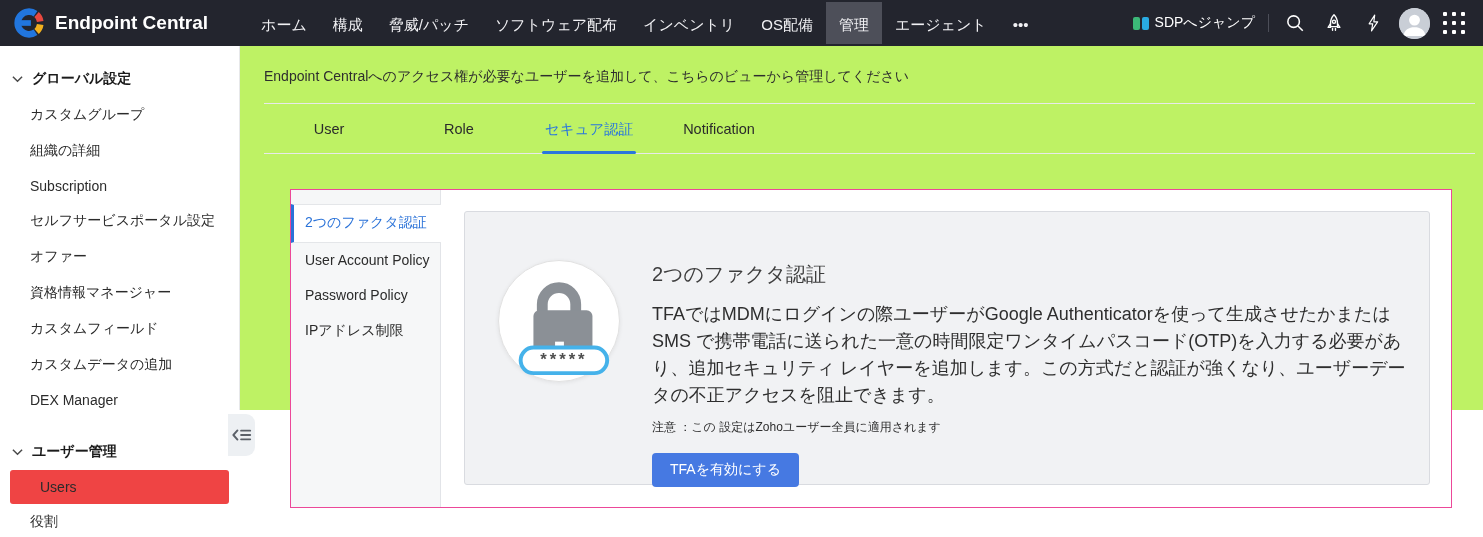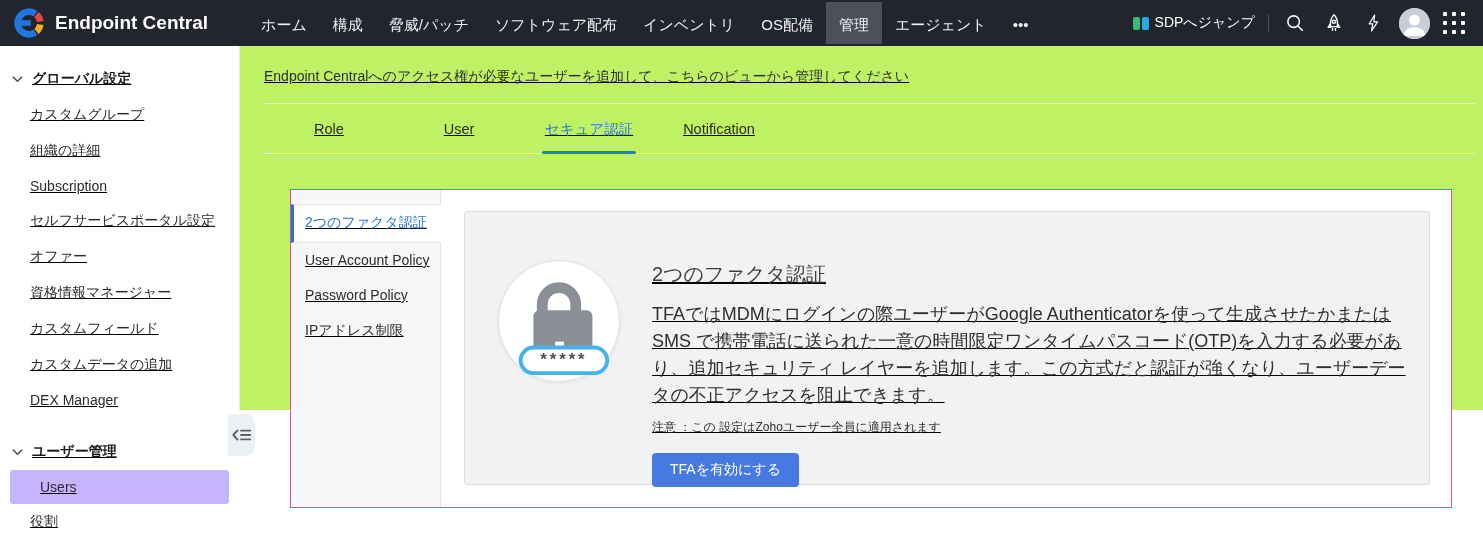--- a/index.html
+++ b/index.html
@@ -19,28 +19,28 @@
   .sdp-mark i { display: block; width: 7px; height: 13px; border-radius: 2px; }
   .sdp-mark i.g { background: #3cb878; }
   .sdp-mark i.b { background: #29abe2; }
   .v-divider { width: 1px; height: 18px; background: #4c4e58; }
   .nav-icon { display: flex; align-items: center; justify-content: center; width: 26px; height: 26px; cursor: pointer; }
   .avatar { width: 31px; height: 31px; border-radius: 50%; overflow: hidden; background: #c9ced6; cursor: pointer; flex-shrink: 0; }
   .apps-grid { display: grid; grid-template-columns: repeat(3, 4px); grid-template-rows: repeat(3, 4px); gap: 5px; cursor: pointer; }
   .apps-grid i { background: #fff; border-radius: 1px; }
 
   
-  .page { display: flex; height: 364px; text-decoration: underline; }
+  .page { display: flex; height: 364px; }
 
   
   .sidebar { width: 240px; flex-shrink: 0; background: #fff; border-right: 1px solid #e7e8ea; padding-top: 14px; position: relative; }
   .section-header { display: flex; align-items: center; gap: 9px; padding: 10px 10px 9px 12px; font-size: 14px; font-weight: 700; color: #1b1b1b; cursor: pointer; }
   .section-header.second { margin-top: 16px; }
   .side-item { padding: 9px 10px 9px 30px; font-size: 14px; color: #2b2b2b; cursor: pointer; white-space: nowrap; overflow: hidden; }
-  .side-item.active { background: #c4b5fd; border-radius: 3px; margin: 0 10px; }
+  .side-item.active { background: #ef4444; border-radius: 3px; margin: 0 10px; }
   .collapse-handle { position: absolute; left: 228px; top: 368px; width: 27px; height: 42px; background: #edf0f3; border-radius: 0 9px 9px 0; display: flex; align-items: center; justify-content: center; cursor: pointer; z-index: 5; }
 
   
   .content { flex: 1; padding: 22px 8px 0 24px; background: #bef264; min-width: 0; }
   .desc { font-size: 14px; color: #2e2e2e; }
   .divider { border: none; border-top: 1px solid #e8e9eb; margin-top: 17px; }
   .tabs { display: flex; height: 50px; border-bottom: 1px solid #e8e9eb; }
   .tab { width: 130px; text-align: center; line-height: 50px; font-size: 14.5px; color: #2b2b2b; position: relative; cursor: pointer; white-space: nowrap; }
   .tab.active { color: #2a77dc; }
   .tab.active::after { content: ""; position: absolute; left: 14%; right: 14%; bottom: -1px; height: 3px; background: #2a77dc; border-radius: 2px; }
@@ -177,22 +177,22 @@
         </svg>
       </span>
     </div>
   </aside>
 
   <main class="content">
     <p class="desc">Endpoint Centralへのアクセス権が必要なユーザーを追加して、こちらのビューから管理してください</p>
     <hr class="divider">
 
     <div class="tabs">
+      <span class="tab">User</span>
       <span class="tab">Role</span>
-      <span class="tab">User</span>
       <span class="tab active">セキュア認証</span>
       <span class="tab">Notification</span>
     </div>
 
     <div class="panel">
       <div class="subnav">
         <div class="subnav-item active">2つのファクタ認証</div>
         <div class="subnav-item">User Account Policy</div>
         <div class="subnav-item">Password Policy</div>
         <div class="subnav-item">IPアドレス制限</div>

